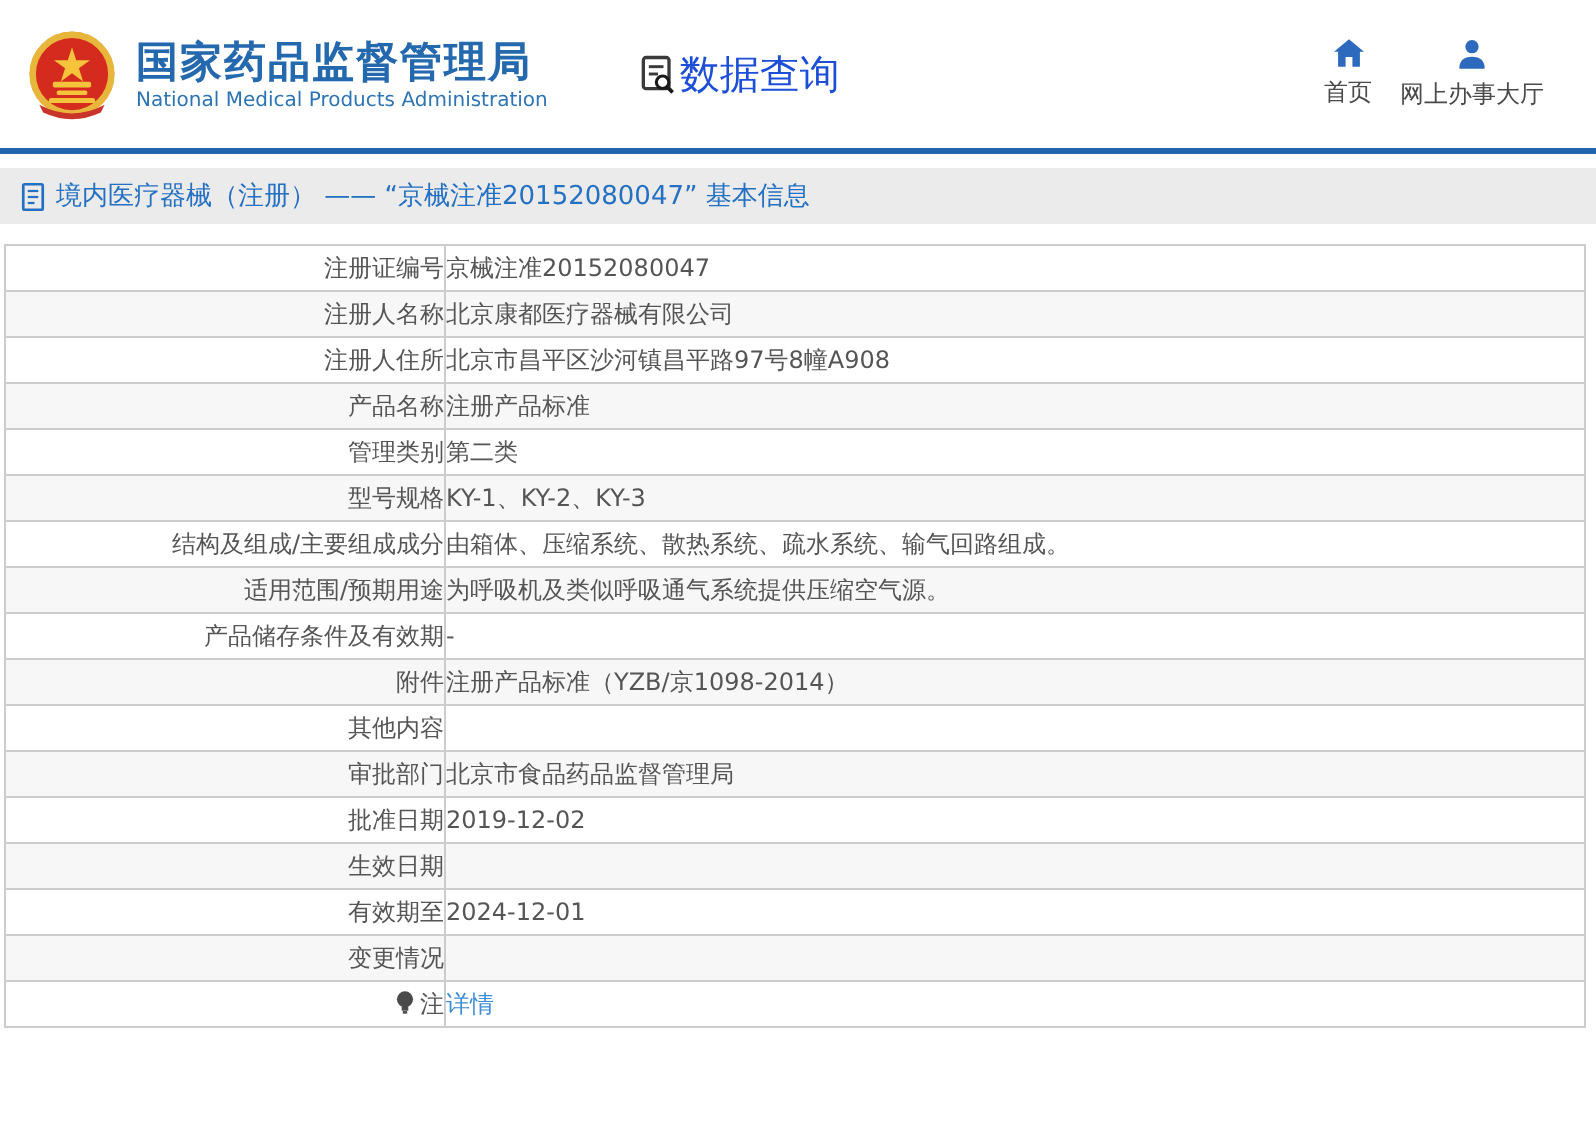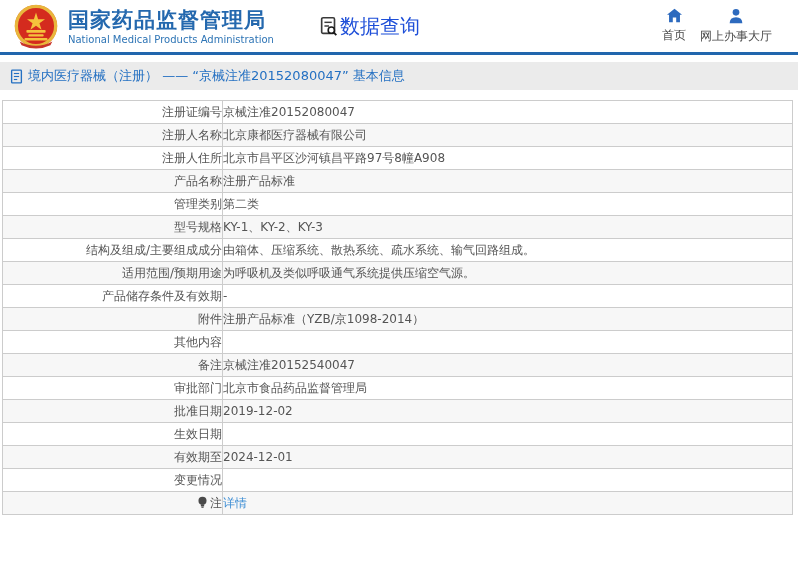--- a/index.html
+++ b/index.html
@@ -1,21 +1,21 @@
 <!DOCTYPE html>
 <html><head>
 <meta charset="utf-8">
 <style>
   * { margin:0; padding:0; box-sizing:border-box; }
   html,body { width:798px; height:564px; background:#ffffff; overflow:hidden; }
   body { font-family:"DejaVu Sans","Liberation Sans",sans-serif; color:#555; }
 
   
   .site-header{
-    height:55px; display:flex; align-items:center;
+    height:77px; display:flex; align-items:center;
     padding:0 26px 0 12px; background:#ffffff;
     border-bottom:3px solid #2166ad;
   }
   .emblem{ width:48px; height:48px; flex:0 0 auto; margin-top:2px; }
   .brand{ margin-left:8px; }
   .brand-cn{ font-size:21px; font-weight:bold; color:#2468ae; letter-spacing:1px; line-height:26px;}
   .brand-en{ font-size:10px; color:#2d74b5; line-height:13px; }
   .dq-nav{ display:flex; align-items:center; margin-left:44px; cursor:pointer; }
   .dq-nav .dq-label{ font-size:20px; color:#1d4ed8; }
   .top-right{ margin-left:auto; display:flex; gap:14px; }
@@ -139,24 +139,20 @@
         </tr>
         <tr>
           <td class="label-cell">附件</td>
           <td class="value-cell">注册产品标准（YZB/京1098-2014）</td>
         </tr>
         <tr>
           <td class="label-cell">其他内容</td>
           <td class="value-cell"></td>
         </tr>
         <tr>
-          <td class="label-cell">备注</td>
-          <td class="value-cell">京械注准20152540047</td>
-        </tr>
-        <tr>
           <td class="label-cell">审批部门</td>
           <td class="value-cell">北京市食品药品监督管理局</td>
         </tr>
         <tr>
           <td class="label-cell">批准日期</td>
           <td class="value-cell">2019-12-02</td>
         </tr>
         <tr>
           <td class="label-cell">生效日期</td>
           <td class="value-cell"></td>

